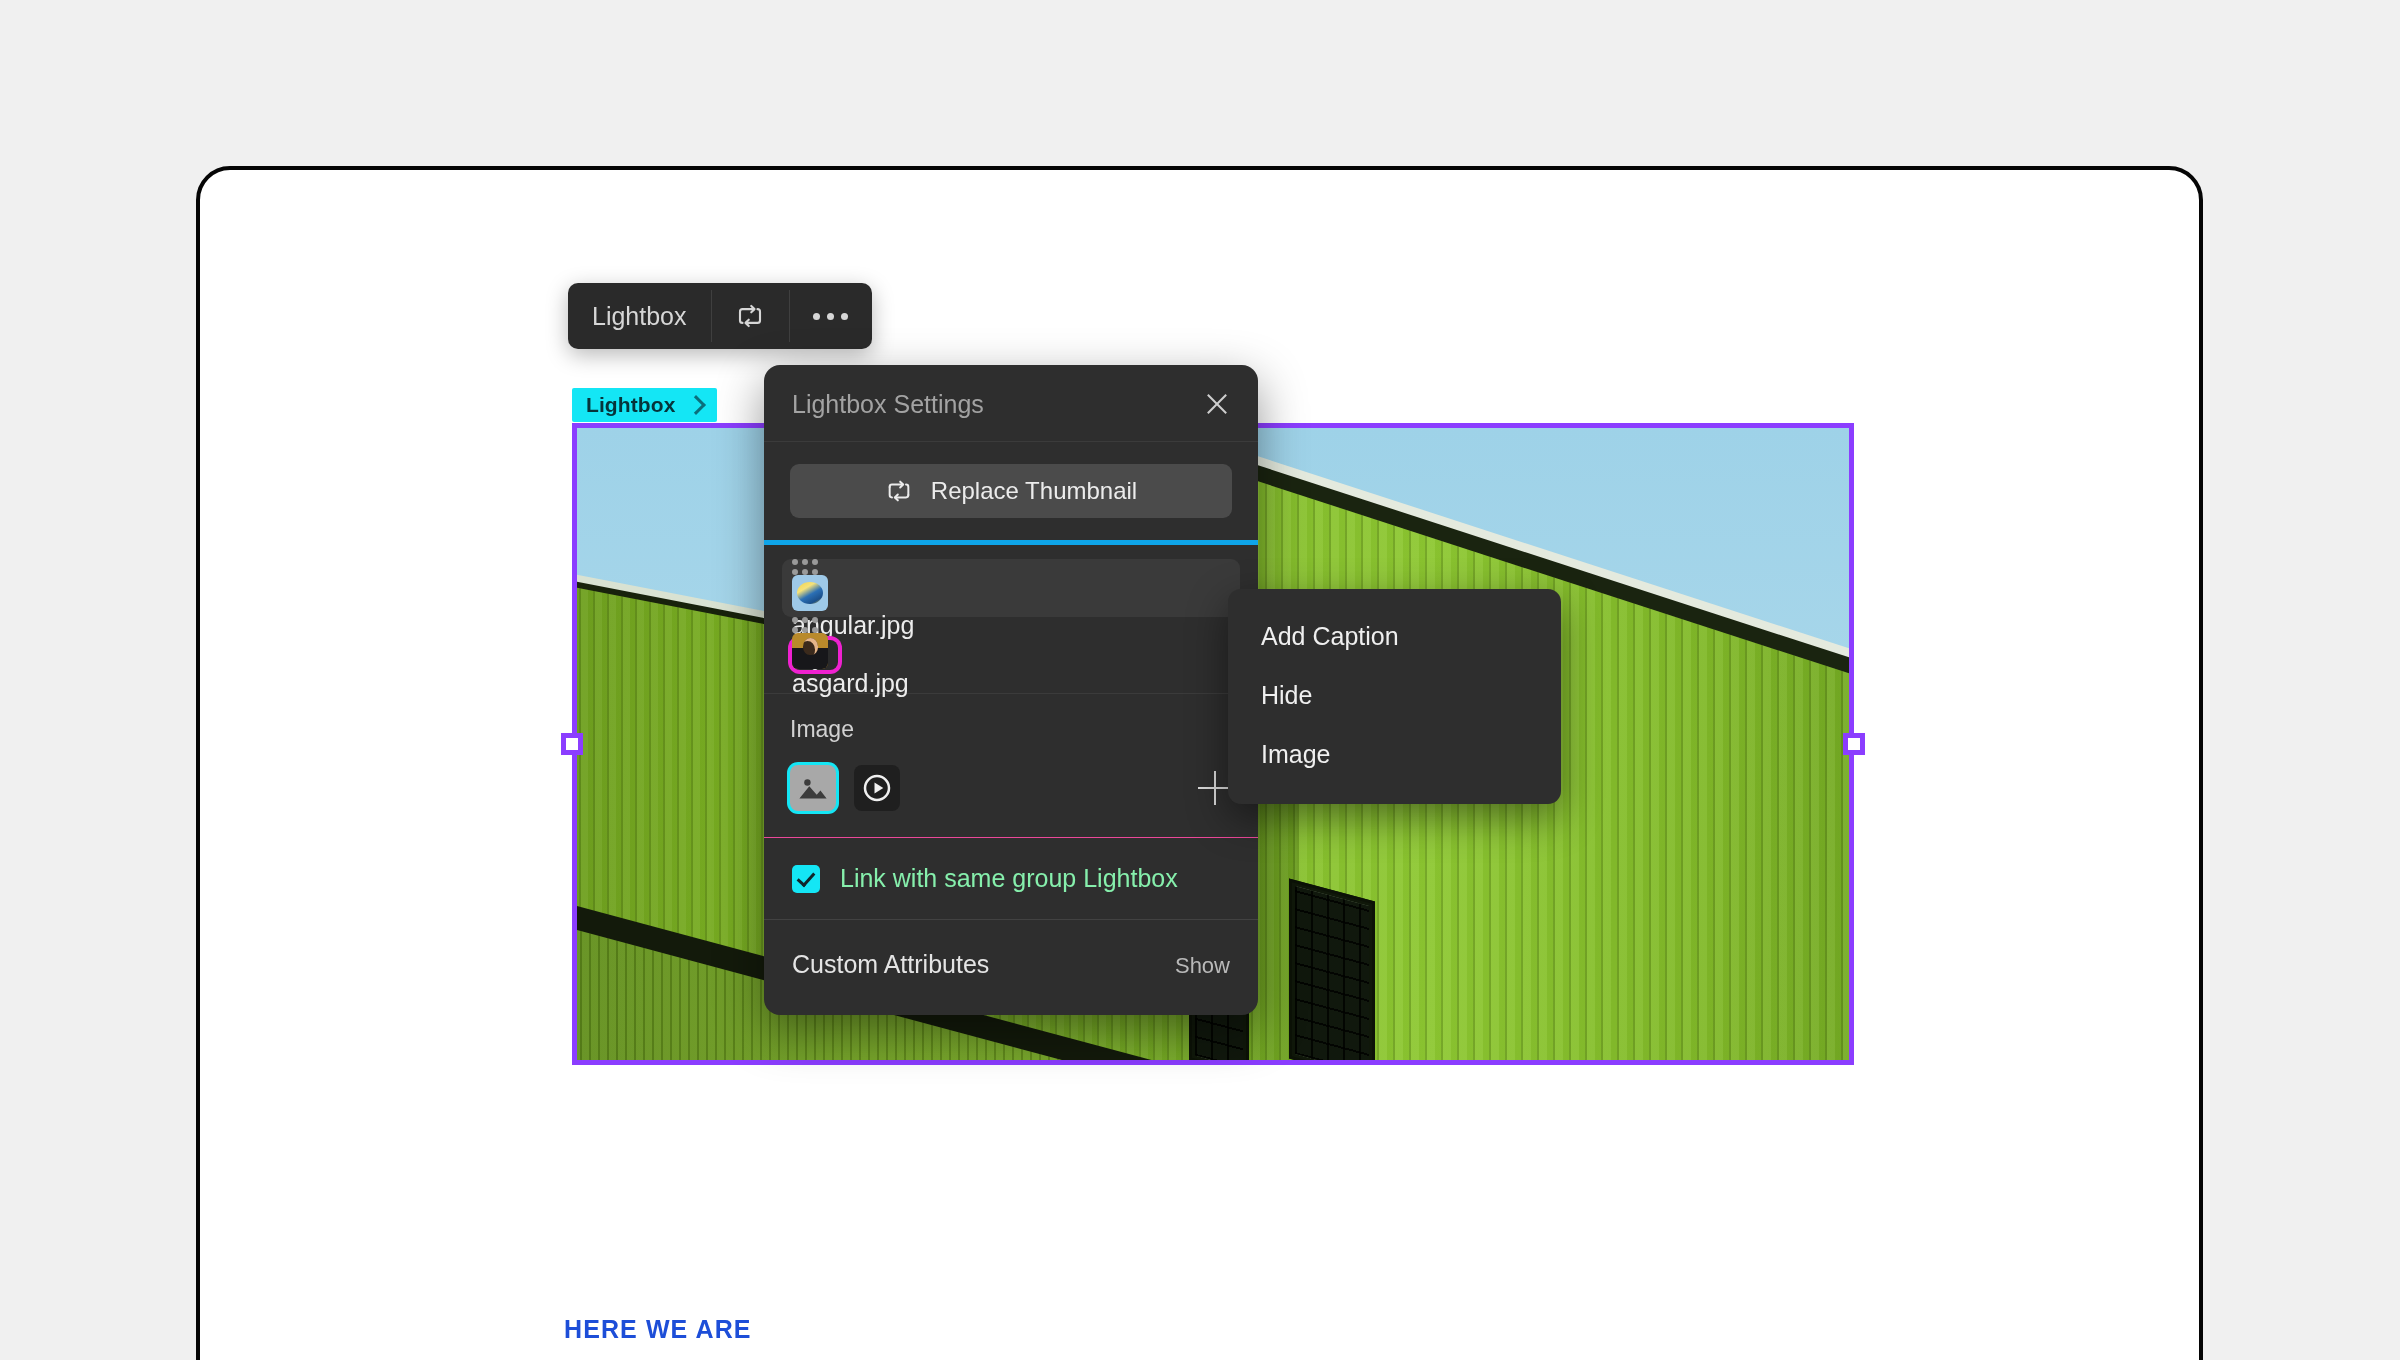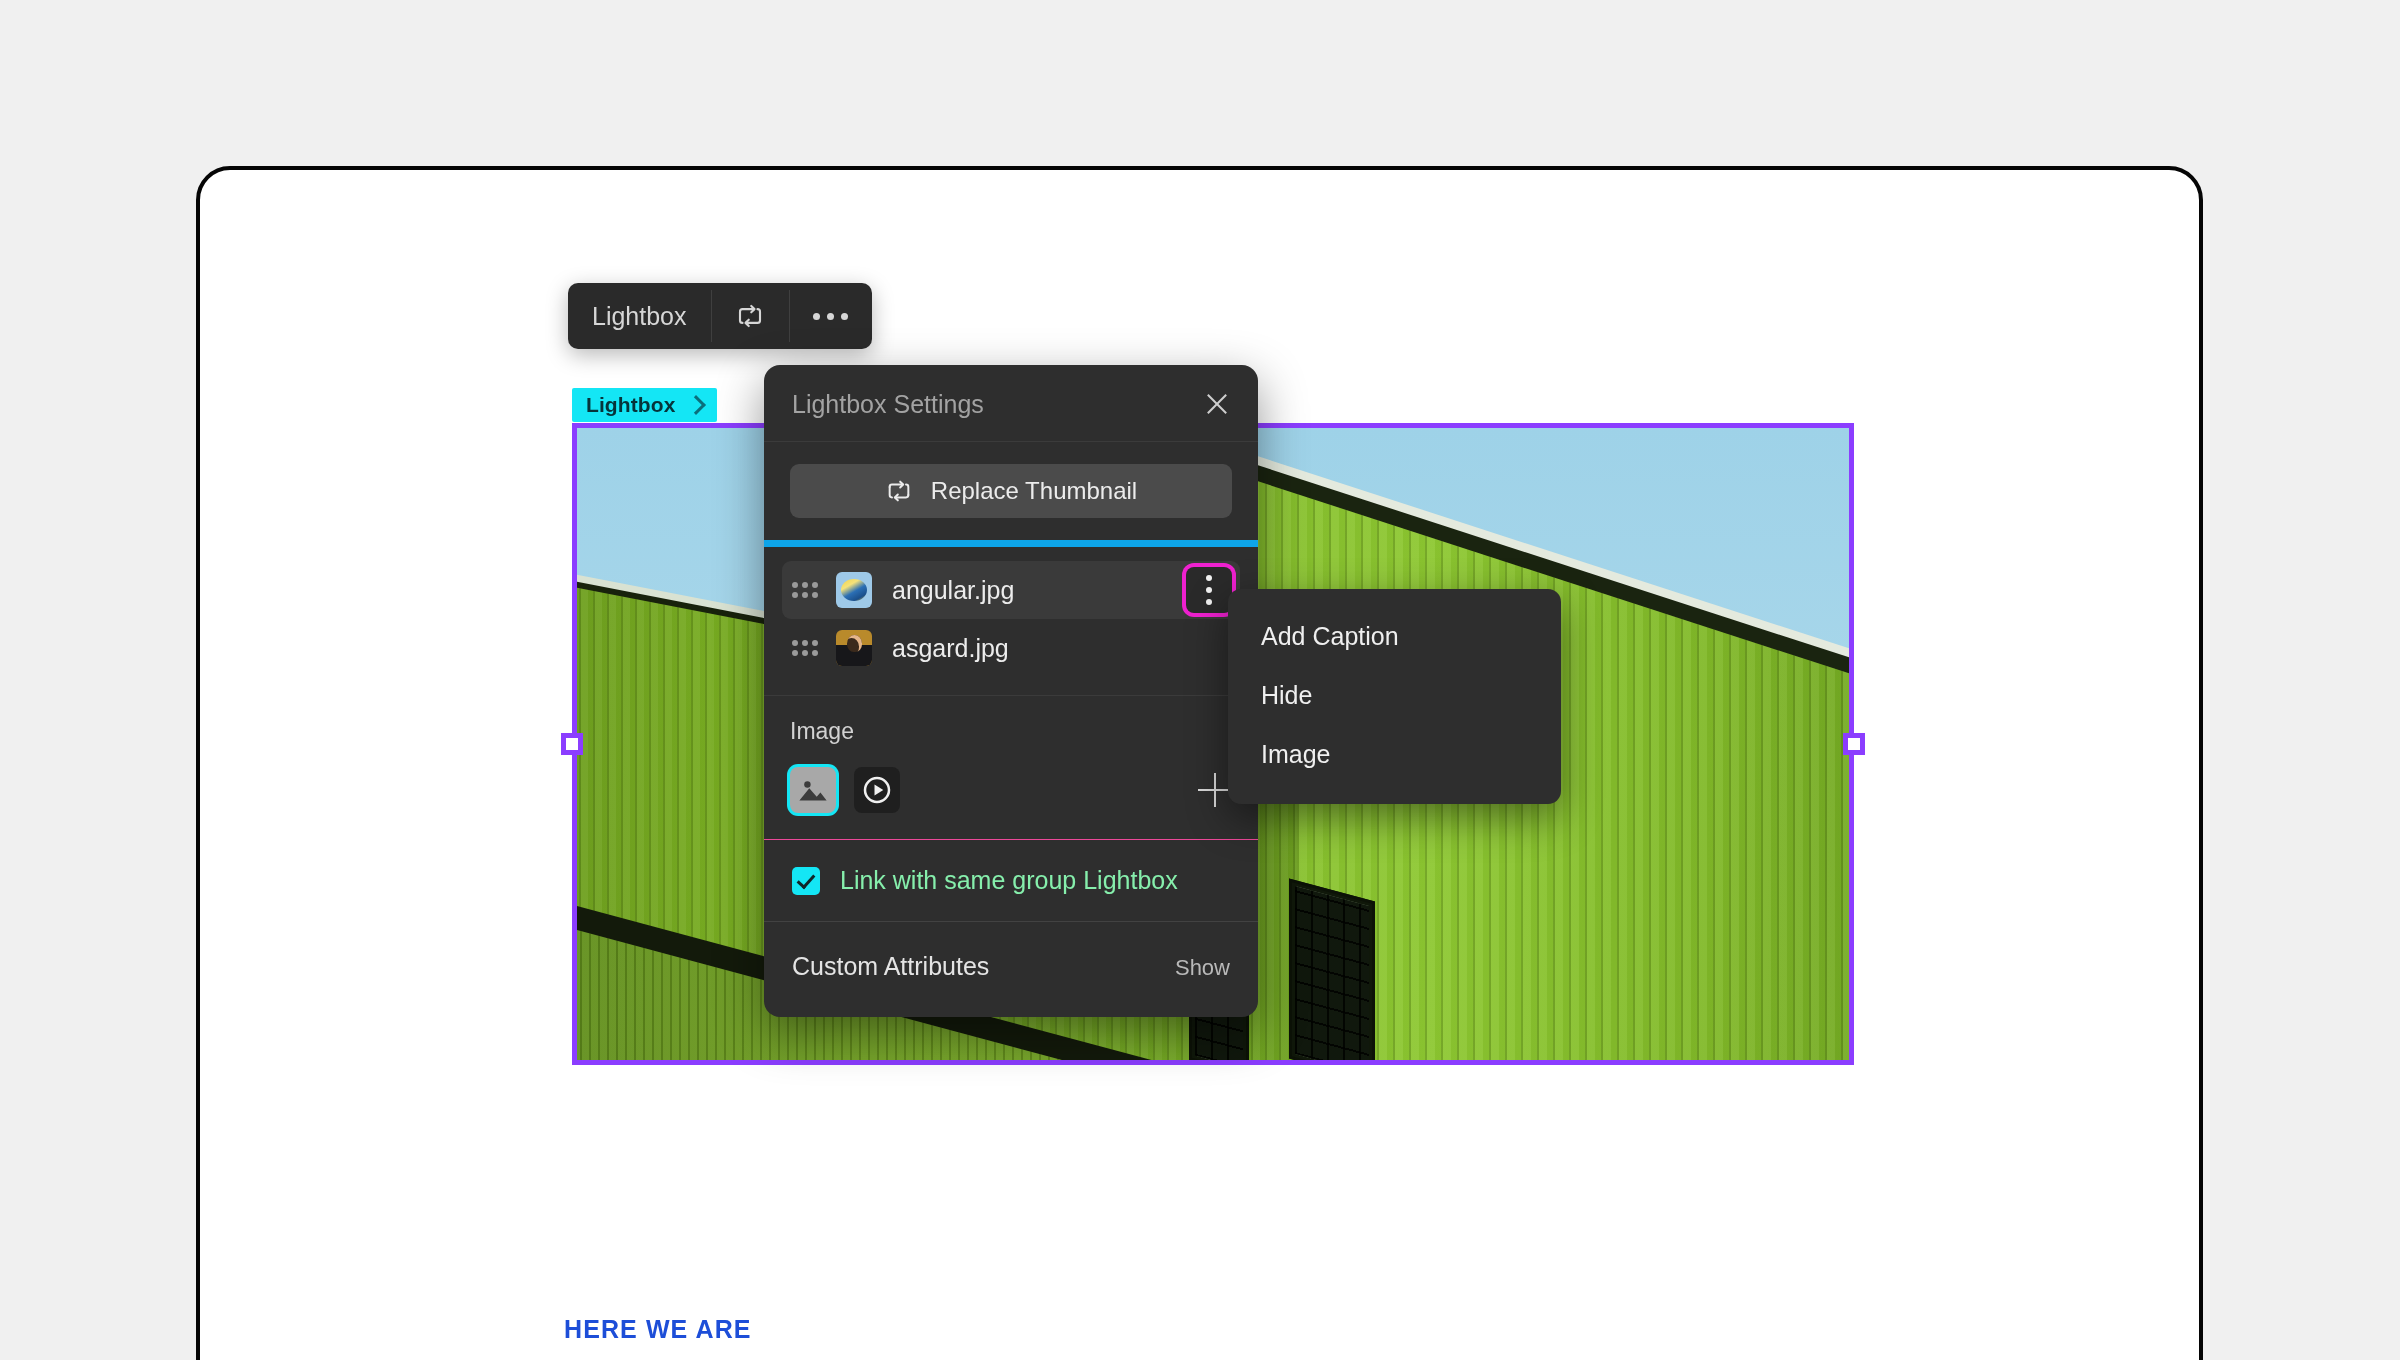--- a/index.html
+++ b/index.html
@@ -326,21 +326,21 @@
     position: absolute;
     left: 2px; top: 14px;
     width: 26px; height: 2px;
     background: #cfcfcf;
   }
   #close-icon::before { transform: rotate(45deg); }
   #close-icon::after  { transform: rotate(-45deg); }
 
   #replace-section {
     padding: 22px 26px 22px 26px;
-    border-bottom: 7px solid #0ea5e9;
+    border-bottom: 5px solid #0ea5e9;
     text-align: right;
   }
   #replace-thumbnail-button {
     display: flex;
     align-items: center;
     justify-content: center;
     gap: 18px;
     height: 54px;
     background: #4b4b4b;
     border-radius: 9px;
@@ -348,25 +348,25 @@
     color: #ececec;
     cursor: pointer;
   }
 
   #file-list {
     padding: 14px 18px 18px 18px;
     border-bottom: 1px solid #3b3b3b;
   }
   .file-row {
     display: flex;
-    align-items: center;
     height: 58px;
     border-radius: 9px;
     padding: 0 8px 0 10px;
     position: relative;
+    flex-direction: column;
   }
   .file-row.active { background: #3a3a3a; }
   .drag-handle {
     display: grid;
     grid-template-columns: repeat(3, 6px);
     grid-template-rows: repeat(2, 6px);
     gap: 4px;
     margin-right: 18px;
     cursor: grab;
   }

